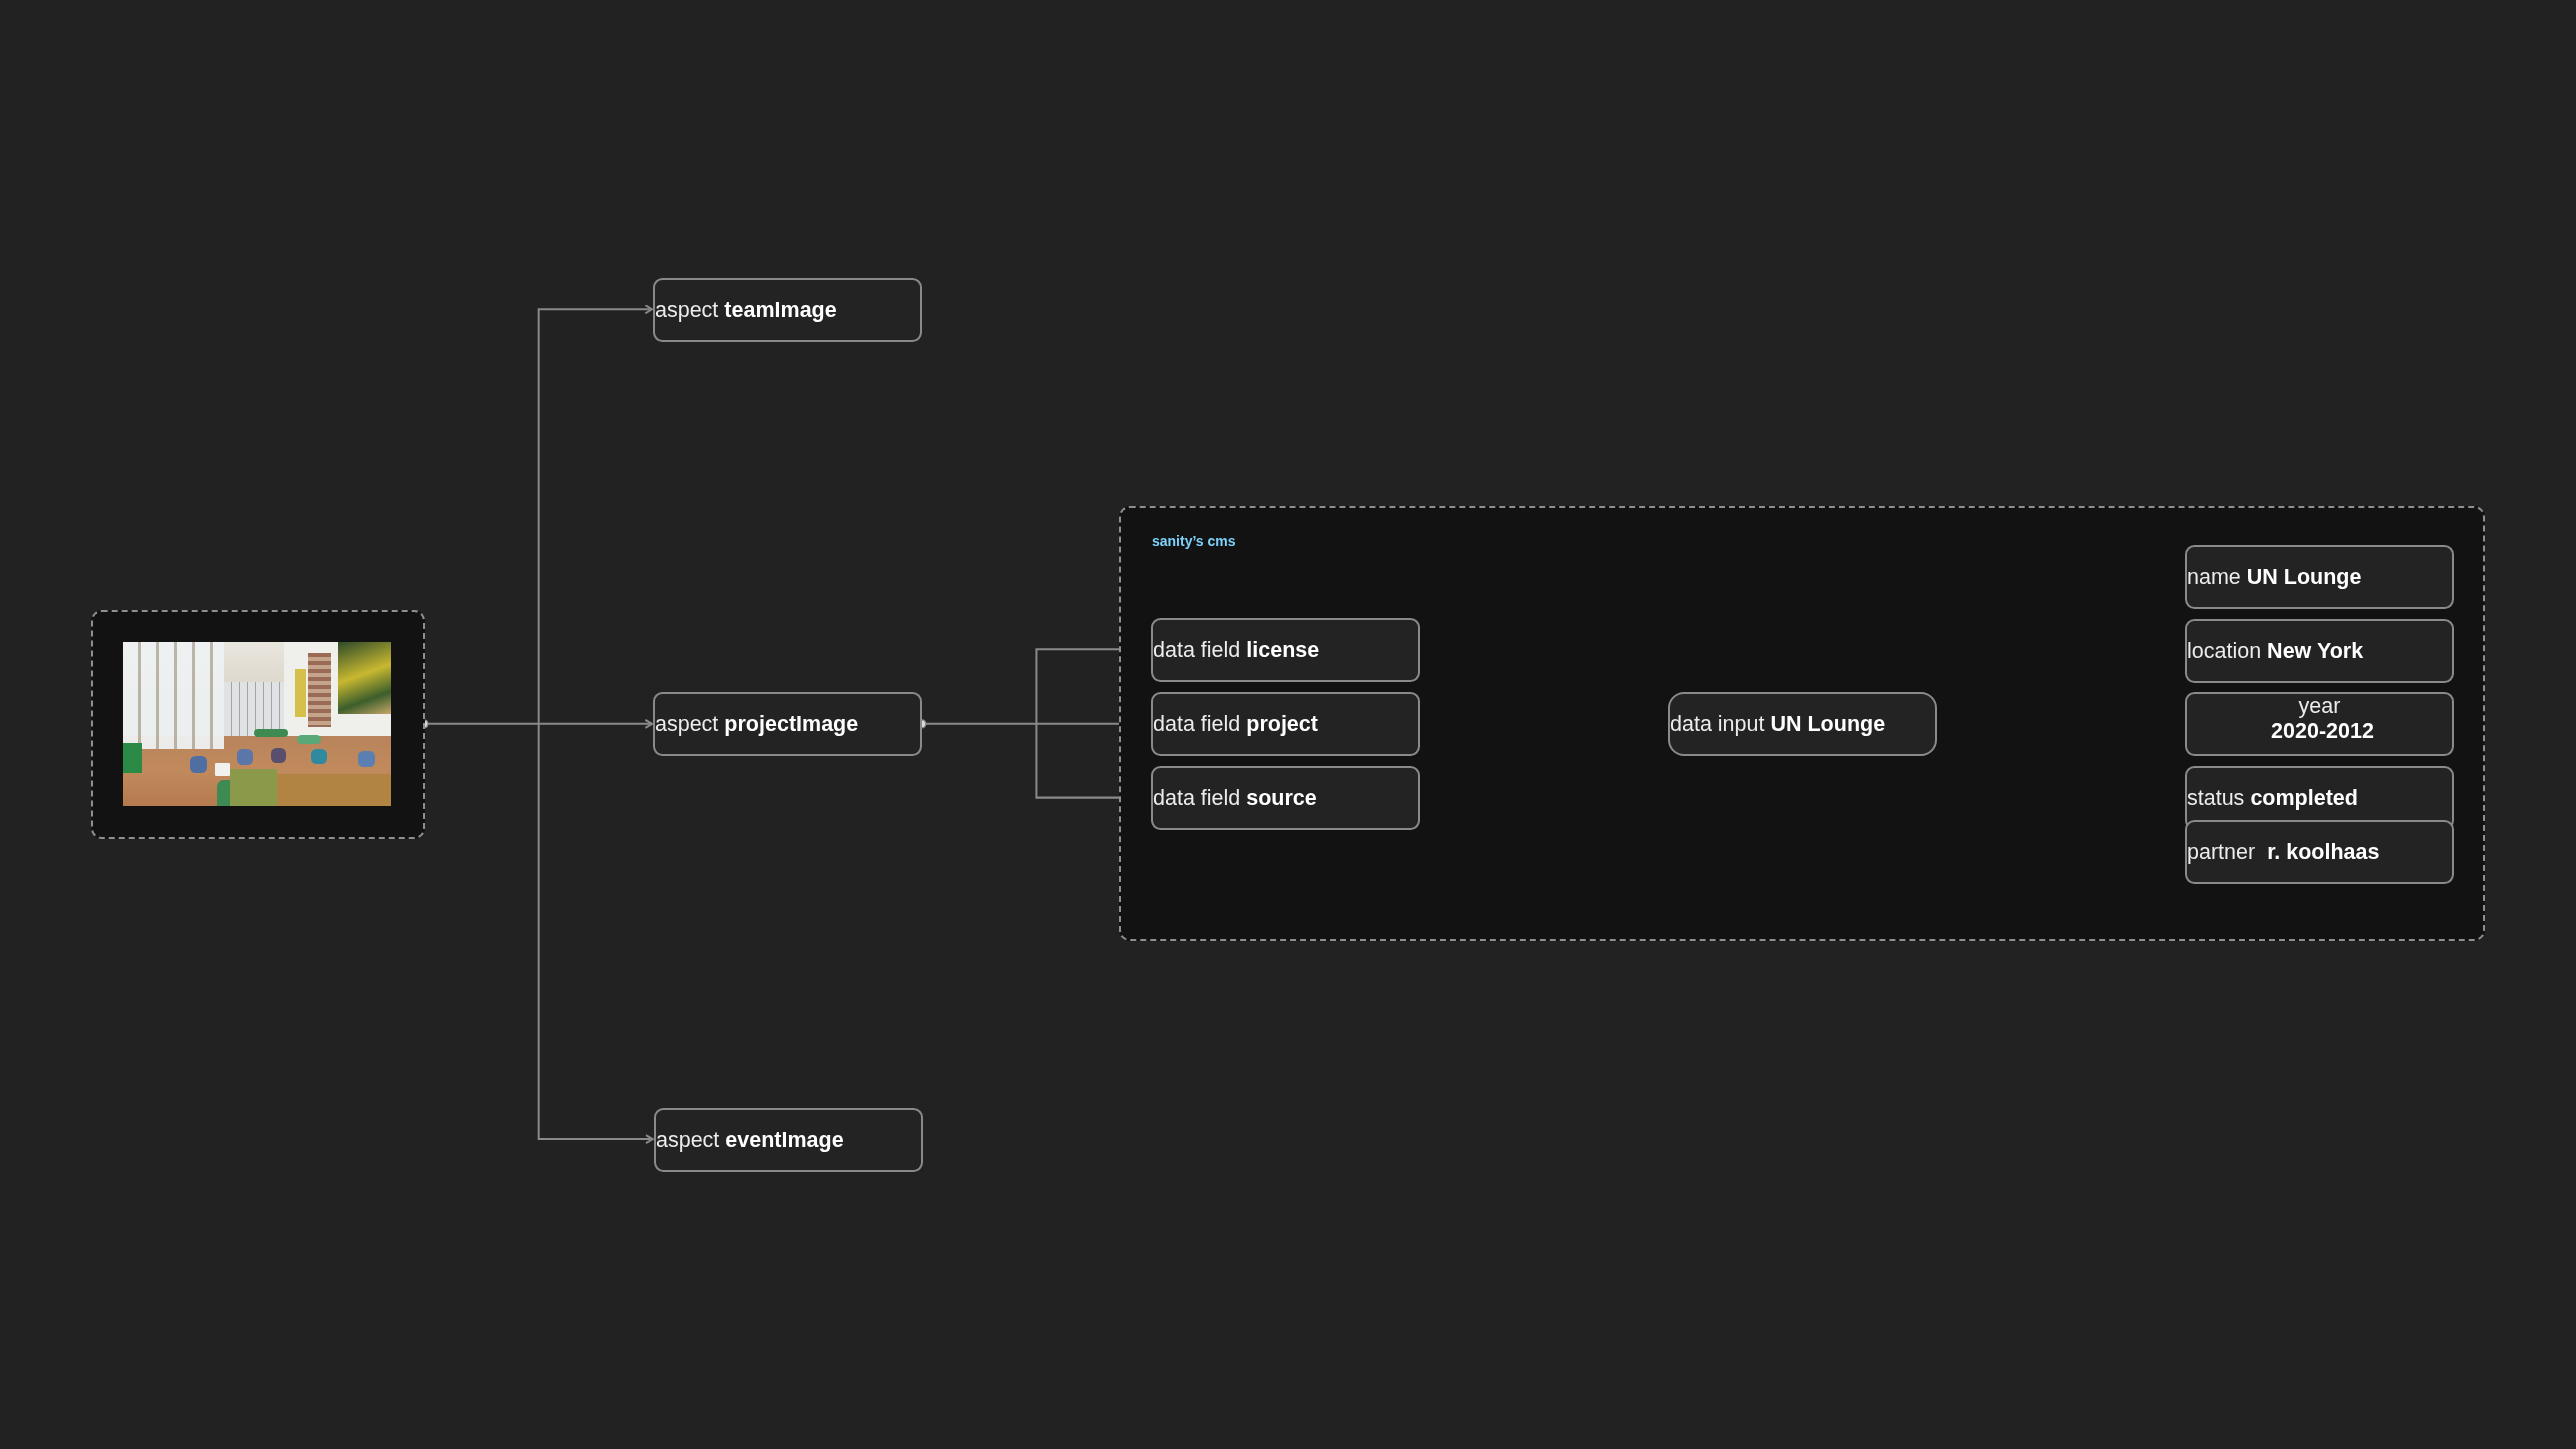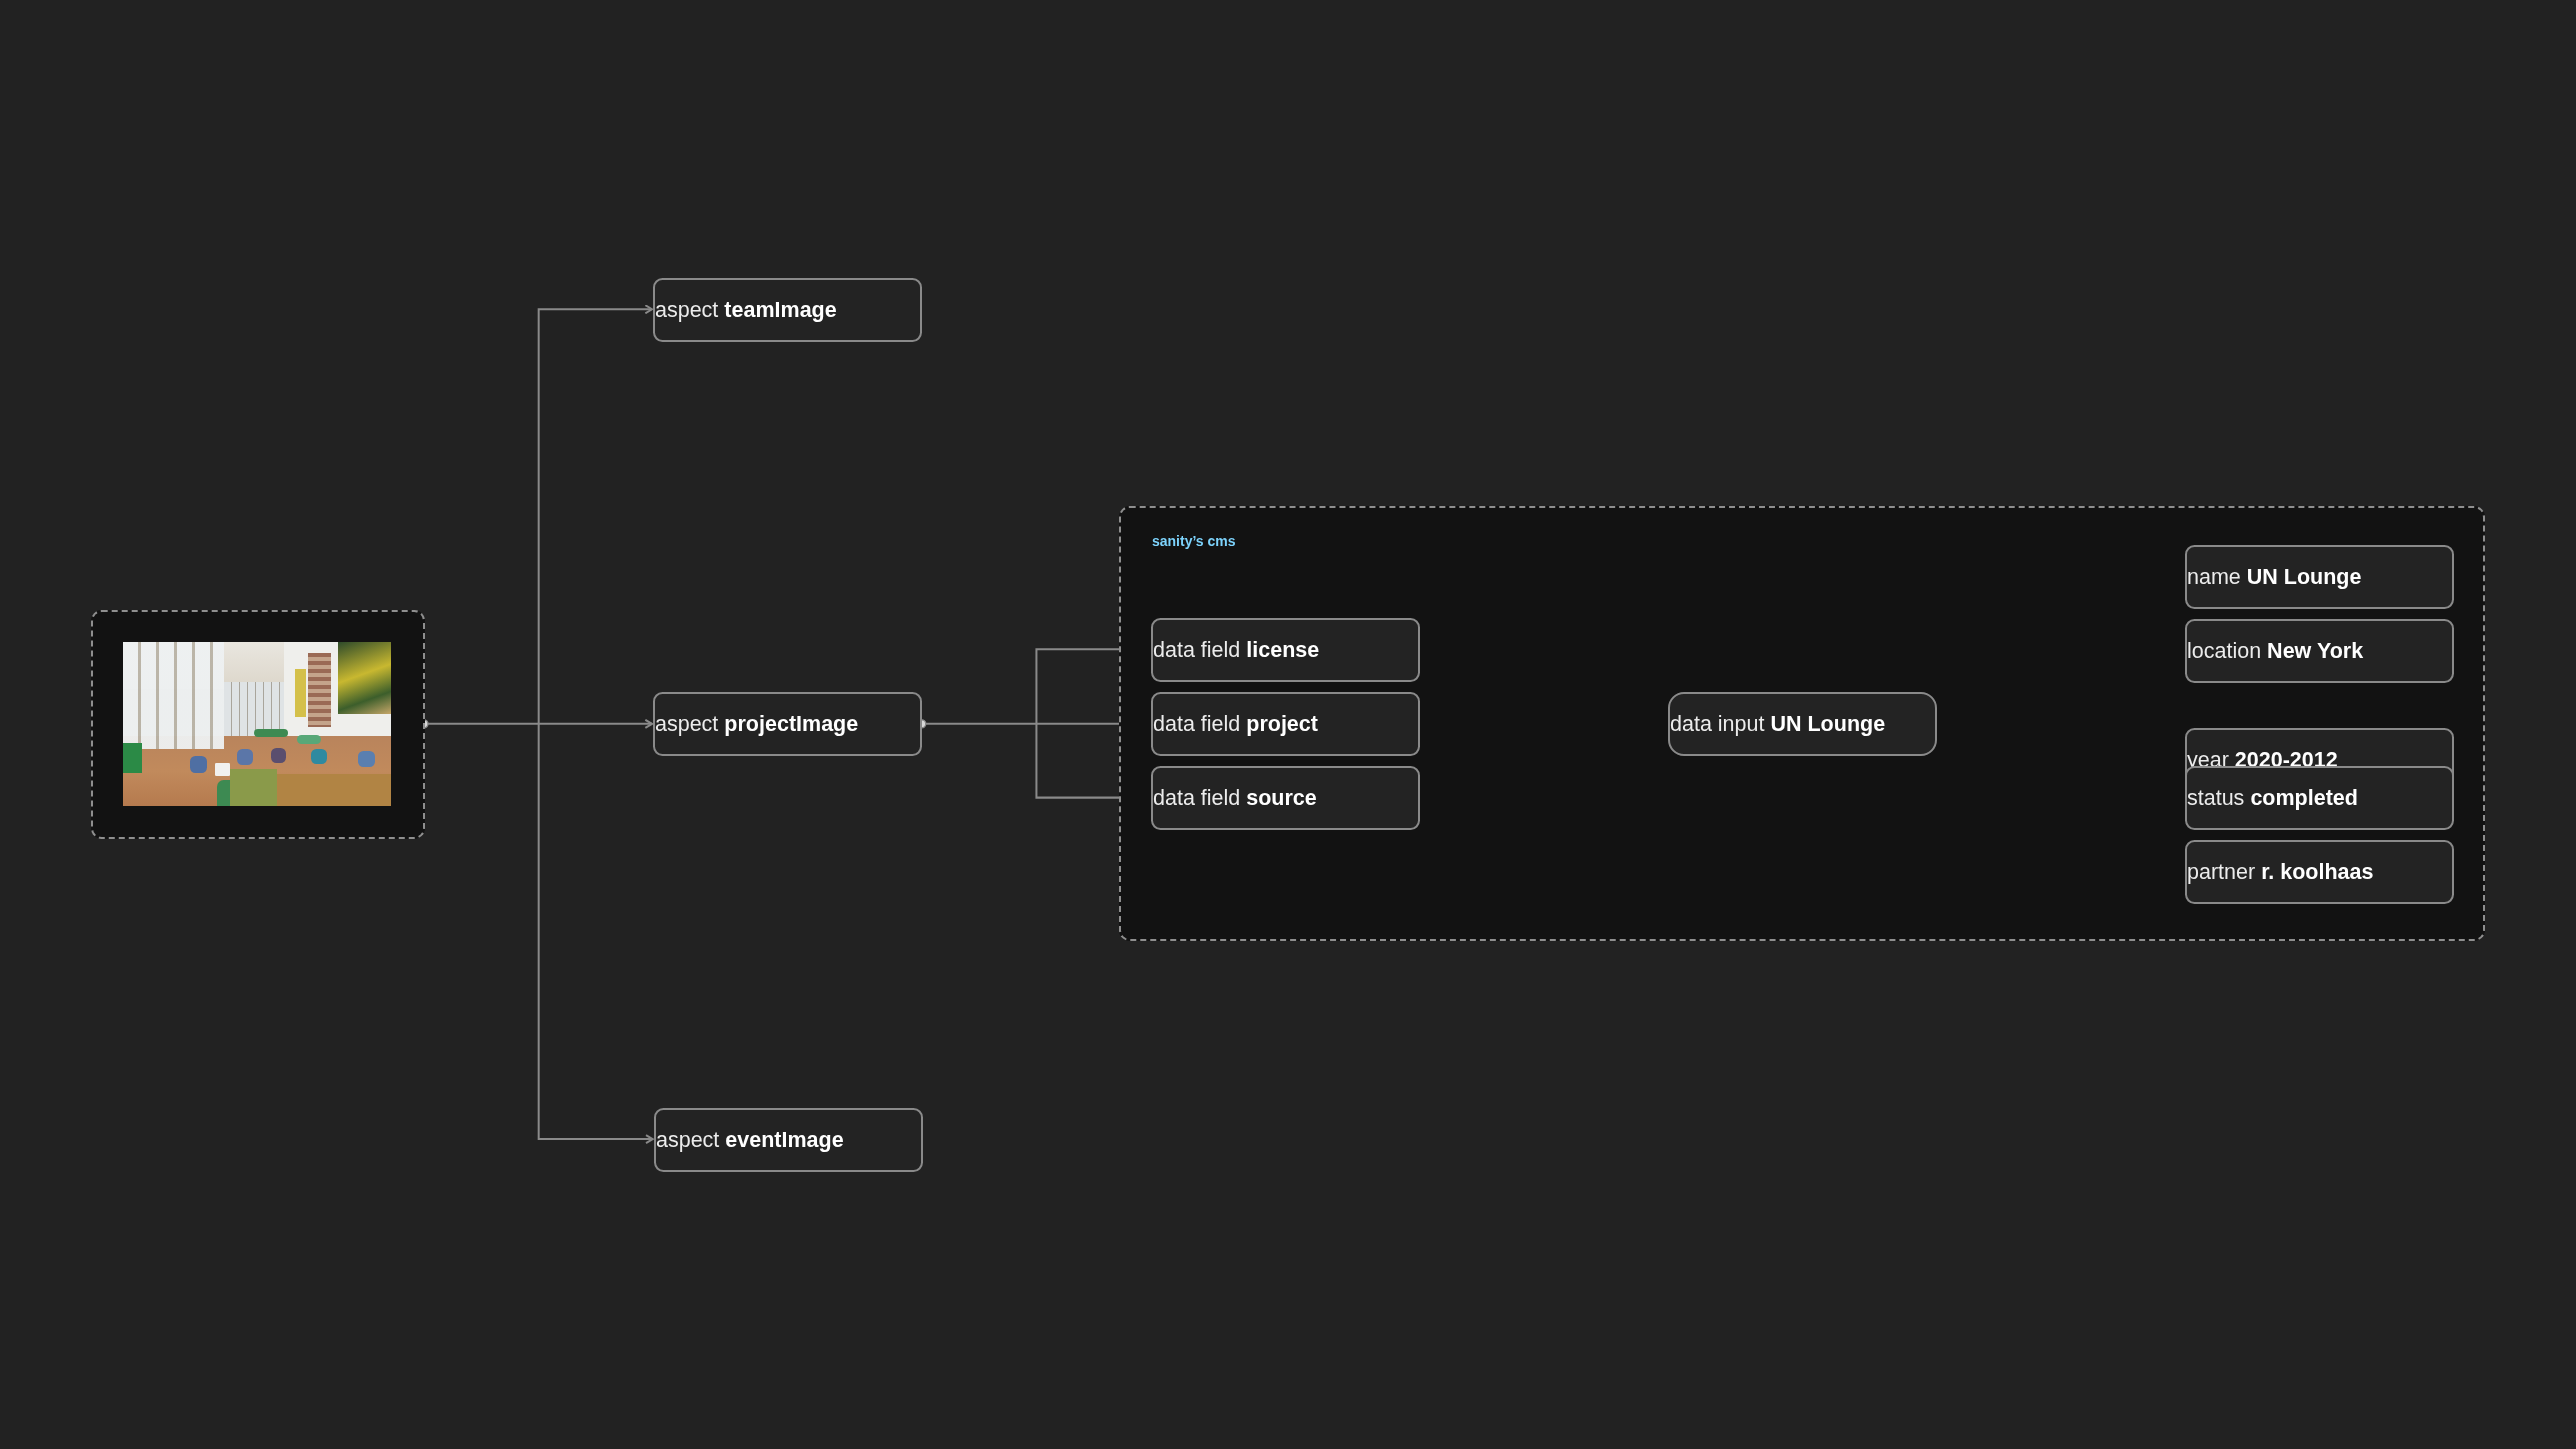--- a/index.html
+++ b/index.html
@@ -184,27 +184,27 @@
   </div>
 
   <div class="node" style="left:2185px; top:545px;">
     <span class="kw">name</span>
     <span class="val">UN Lounge</span>
   </div>
   <div class="node" style="left:2185px; top:619px;">
     <span class="kw">location</span>
     <span class="val">New York</span>
   </div>
-  <div class="node" style="left:2185px; top:728px;">
+  <div class="node" style="left:2185px; top:692px;flex-direction:column;">
     <span class="kw">year</span>
     <span class="val">2020-2012</span>
   </div>
   <div class="node" style="left:2185px; top:766px;">
     <span class="kw">status</span>
     <span class="val">completed</span>
   </div>
-  <div class="node" style="left:2185px; top:840px;">
+  <div class="node" style="left:2185px; top:820px;gap:6px;">
     <span class="kw">partner</span>
     <span class="val">r. koolhaas</span>
   </div>
 
 </div>
 
 
 </body></html>

